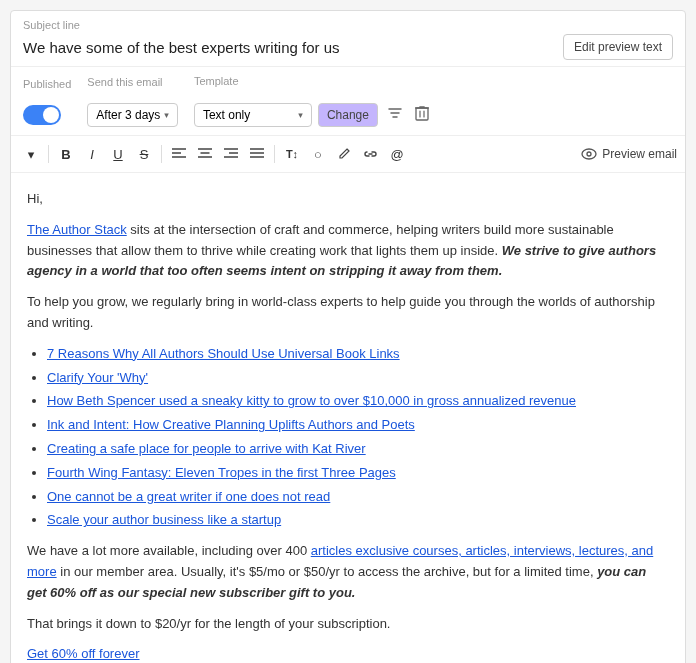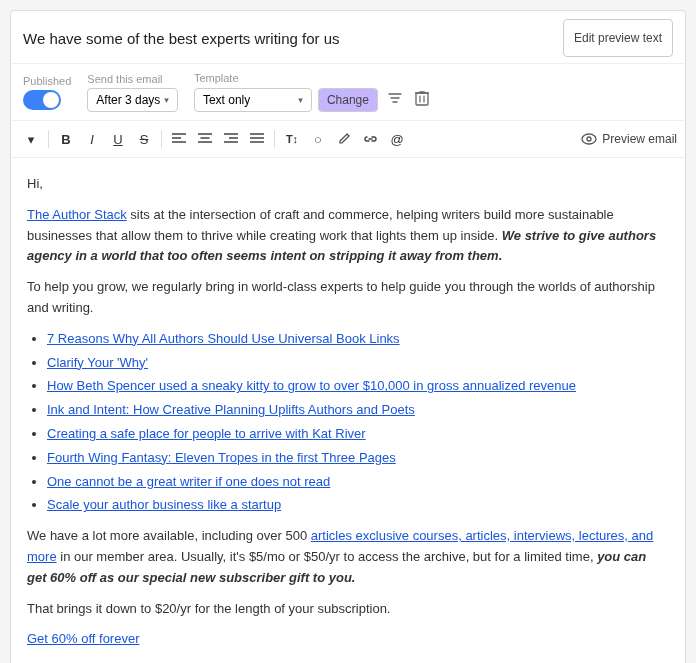--- a/index.html
+++ b/index.html
@@ -34,37 +34,37 @@
     .subject-text {
       font-size: 15px;
       color: #222;
       font-weight: 400;
     }
     .edit-preview-btn {
       font-size: 12px;
       color: #444;
       border: 1px solid #ccc;
       background: #fff;
-      padding: 11px 10px;
+      padding: 5px 10px;
       border-radius: 4px;
       cursor: pointer;
       white-space: nowrap;
       flex-shrink: 0;
     }
     .controls-row {
       display: flex;
       align-items: center;
       gap: 16px;
       padding: 8px 12px;
       border-bottom: 1px solid #eee;
     }
     .control-group {
       display: flex;
       flex-direction: column;
-      gap: 3px;
+      gap: 15px;
     }
     .control-label {
       font-size: 11px;
       color: #999;
     }
     .toggle-wrap {
       display: flex;
       align-items: center;
     }
     .toggle {
@@ -202,20 +202,21 @@
       font-weight: bold;
       font-style: italic;
     }
   </style>
 </head>
 <body>
 
 <div class="container">
 
   <div class="top-bar">
+    <div class="subject-label">Subject line</div>
     <div class="subject-row">
       <div class="subject-text">We have some of the best experts writing for us</div>
       <button class="edit-preview-btn">Edit preview text</button>
     </div>
   </div>
 
   <div class="controls-row">
     <div class="control-group">
       <div class="control-label">Published</div>
       <div class="toggle-wrap">
@@ -315,20 +316,20 @@
     <li><a href="#">7 Reasons Why All Authors Should Use Universal Book Links</a></li>
         <li><a href="#">Clarify Your 'Why'</a></li>
         <li><a href="#">How Beth Spencer used a sneaky kitty to grow to over $10,000 in gross annualized revenue</a></li>
         <li><a href="#">Ink and Intent: How Creative Planning Uplifts Authors and Poets</a></li>
         <li><a href="#">Creating a safe place for people to arrive with Kat River</a></li>
         <li><a href="#">Fourth Wing Fantasy: Eleven Tropes in the first Three Pages</a></li>
         <li><a href="#">One cannot be a great writer if one does not read</a></li>
         <li><a href="#">Scale your author business like a startup</a></li>
       </ul>
     <p>
-      <span>We have a lot more available, including over 500 </span><a href="#">articles exclusive courses, articles, interviews, lectures, and more</a><span> in our member area. Usually, it's $5/mo or $50/yr to access the archive, but for a limited time, </span><span class="bold-italic">you can get 60% off as our special new subscriber gift to you.</span>
+      <span>We have a lot more available, including over 400 </span><a href="#">articles exclusive courses, articles, interviews, lectures, and more</a><span> in our member area. Usually, it's $5/mo or $50/yr to access the archive, but for a limited time, </span><span class="bold-italic">you can get 60% off as our special new subscriber gift to you.</span>
     </p>
     <p>That brings it down to $20/yr for the length of your subscription.</p>
     <p><a href="#">Get 60% off forever</a></p>
 
   </div>
 
 </div>
 
 </body></html>

